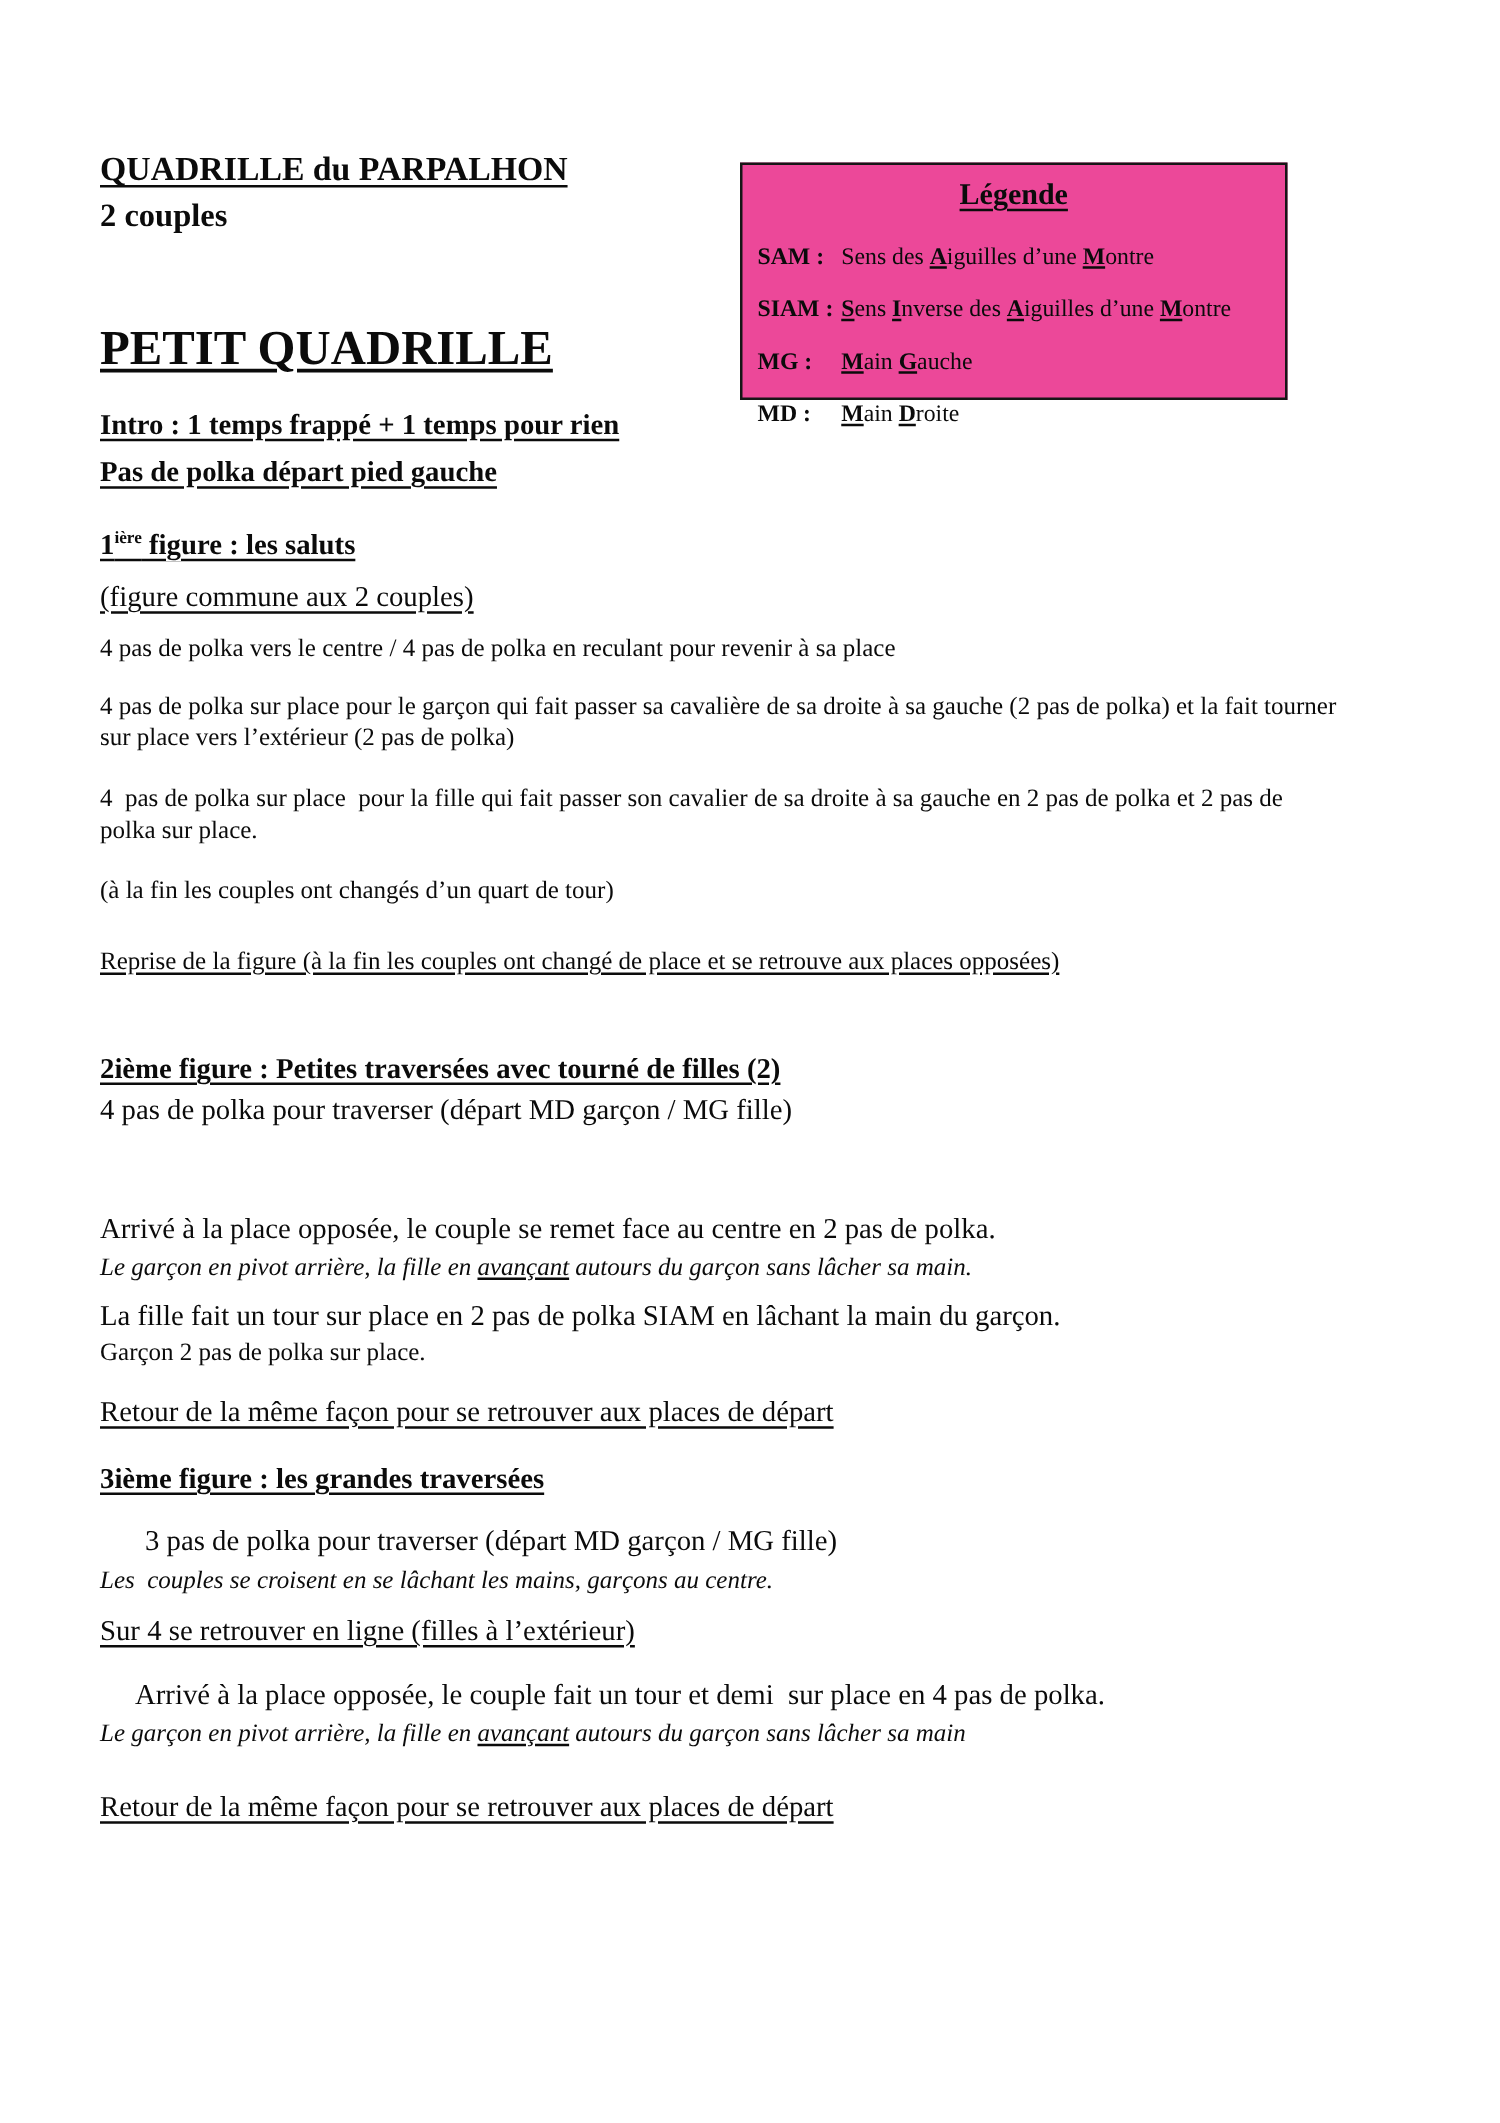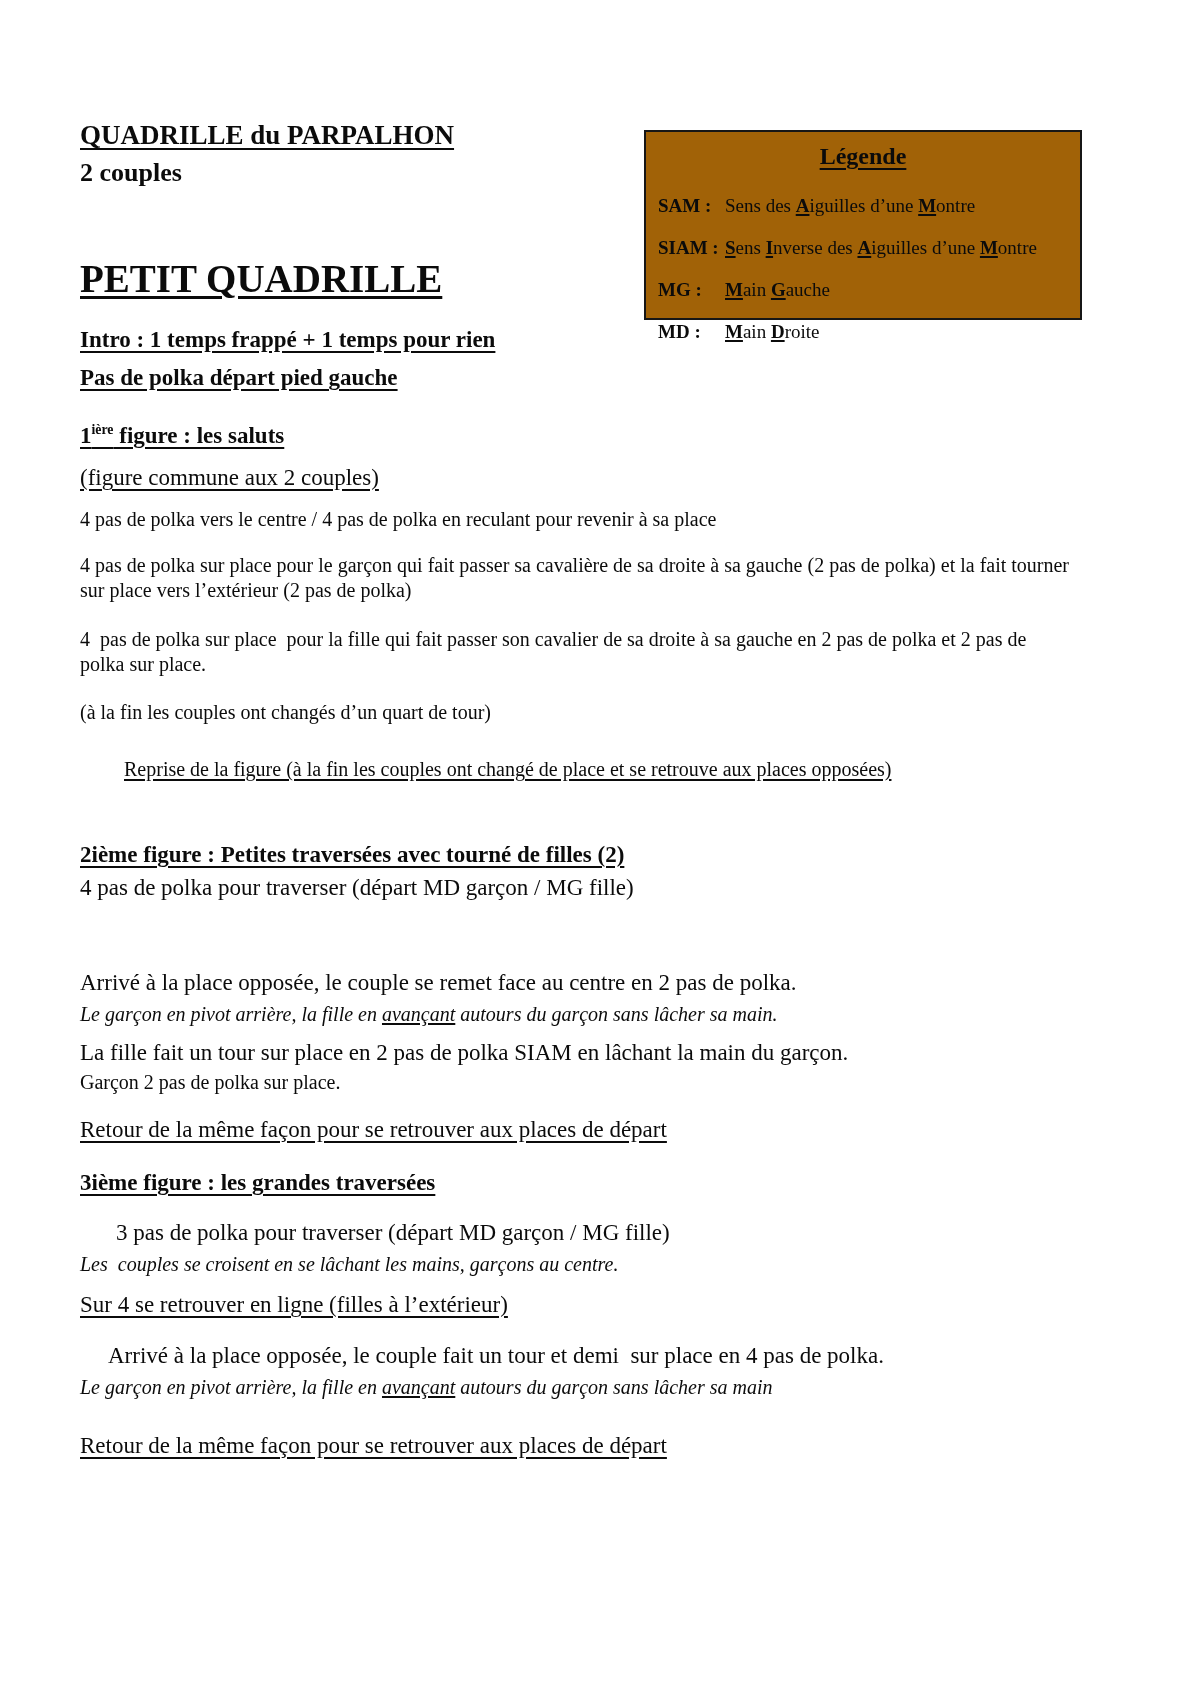--- a/index.html
+++ b/index.html
@@ -13,22 +13,22 @@
     overflow:hidden;
   }
   .page { position:absolute; inset:0; }
   .blk { position:absolute; left:80px; width:992px; line-height:1.25; white-space:pre-wrap; }
 
   .doc-title   { top:119px; font-size:27px; font-weight:bold; }
   .doc-title span { text-decoration:underline; text-decoration-thickness:2px; text-underline-offset:4px; }
   .doc-subtitle{ top:157px; font-size:26px; font-weight:bold; }
 
   .legend-box {
-    position:absolute; left:644px; top:130px; width:438px; height:190px;
-    border:2px solid #161616; padding:11px 12px 0 12px; background:#a16207;
+    position:absolute; left:592px; top:130px; width:438px; height:190px;
+    border:2px solid #161616; padding:11px 12px 0 12px; background:#ec4899;
   }
   .legend-title { text-align:center; font-size:24px; font-weight:bold; margin-bottom:9px; }
   .legend-title span { text-decoration:underline; text-decoration-thickness:2px; text-underline-offset:4px; }
   .legend-row  { font-size:19px; line-height:30px; white-space:nowrap; }
   .legend-abbr { display:inline-block; min-width:67px; font-weight:bold;margin-top:12px; }
   .bu { font-weight:bold; text-decoration:underline; text-decoration-thickness:2px; text-underline-offset:2px; }
   .uw { text-decoration:underline; text-decoration-thickness:1.5px; text-underline-offset:2px; }
 
   .main-heading { top:255px; font-size:39px; font-weight:bold; }
   .main-heading span { text-decoration:underline; text-decoration-thickness:3px; text-underline-offset:4px; }
@@ -41,21 +41,21 @@
   .fig1-heading { top:421px; font-size:23px; font-weight:bold; }
   .fig1-heading .wrap { text-decoration:underline; text-decoration-thickness:2px; text-underline-offset:4px; }
   .fig1-heading sup { font-size:0.6em; vertical-align:super; }
   .fig1-sub  { top:464px; }
 
   .para { font-size:20px; line-height:25px; }
   .para1 { top:507px; }
   .para2 { top:553px; }
   .para3 { top:627px; }
   .note1 { top:700px; font-size:20px; }
-  .reprise { top:757px; font-size:20px;margin-left:44px; }
+  .reprise { top:757px; font-size:20px; }
   .reprise span { text-decoration:underline; text-decoration-thickness:1.5px; text-underline-offset:3px; }
 
   .fig2-heading { top:841px; }
   .fig2-line1 { top:874px; }
   .fig2-note1 { top:912px; }
   .fig2-line2 { top:969px; }
   .fig2-note2 { top:1002px; }
   .fig2-line3 { top:1039px; }
   .fig2-line4 { top:1070px; font-size:20px; }
   .fig2-retour { top:1116px; }

